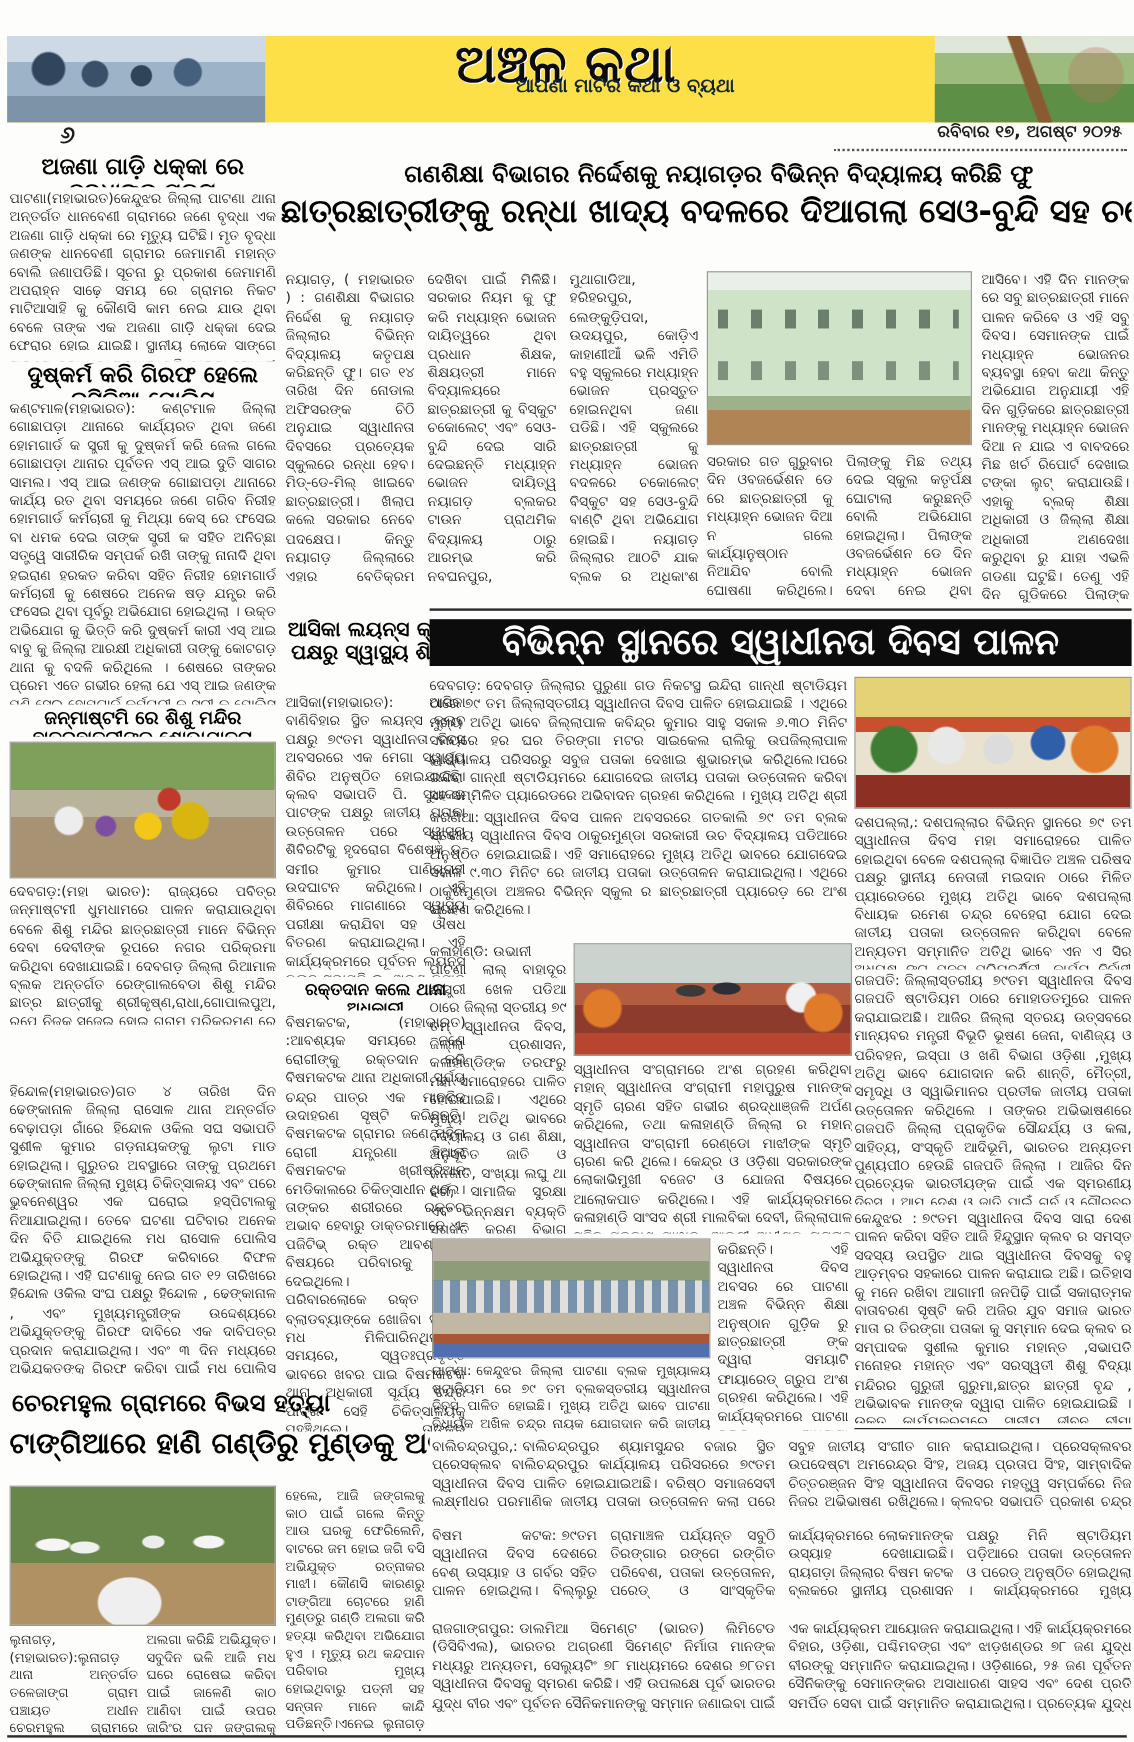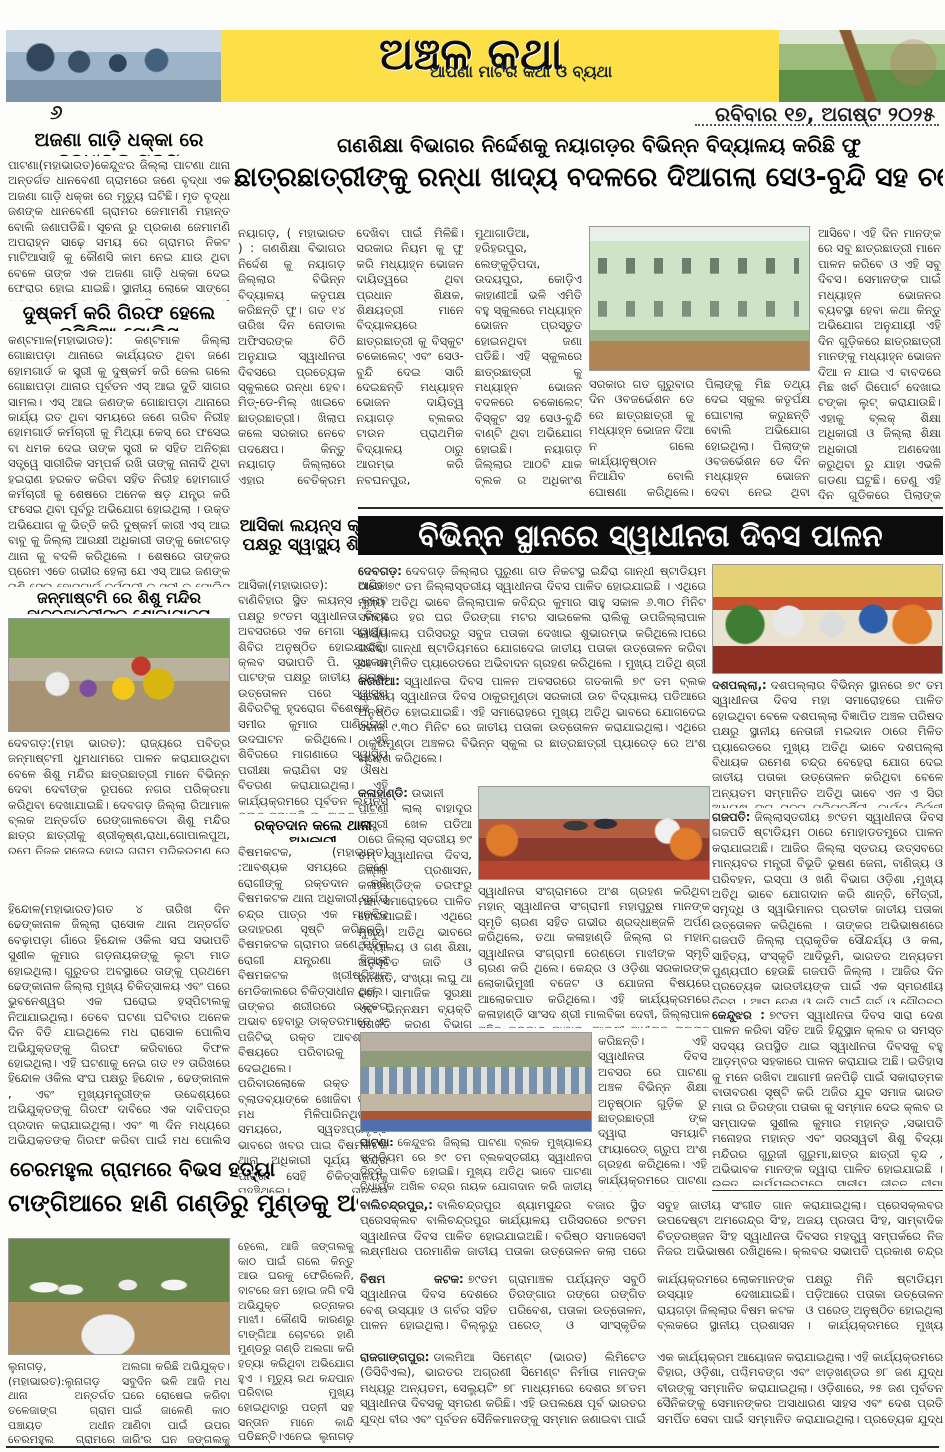--- a/index.html
+++ b/index.html
@@ -4,21 +4,21 @@
 <style>
   html,body{margin:0;padding:0;background:#e8e8e8;}
   .page{position:relative;width:945px;height:1452px;background:#fdfdfb;margin:0 auto;
         font-family:"DejaVu Sans",sans-serif;color:#1b1b1b;overflow:hidden;}
   .abs{position:absolute;}
   .clip{overflow:hidden;}
   .just{text-align:justify;}
   .bodytxt{font-size:11.6px;line-height:1.33;color:#222;}
   .head{font-weight:bold;color:#000;line-height:1.12;}
   .center{text-align:center;}
-  .dl{font-weight:bold;margin-right:4px;}
+  .dl{font-weight:normal;margin-right:4px;}
   .cols2{columns:2;column-gap:11px;}
   .cols3{columns:3;column-gap:11px;}
   .cols4{columns:4;column-gap:11px;}
   .rule{background:#2a2a2a;height:1.5px;}
   .dotted{border-top:2px dotted #555;}
   .photo{background-color:#cfd4cc;border:1px solid #9a9a92;box-sizing:border-box;}
   
   .band{position:absolute;left:6px;top:30px;width:941px;height:72px;background:#fde047;}
   .mast-title{font-size:44px;font-weight:bold;color:#0c0c0c;text-shadow:0 0 1px #fff,1px 1px 0 #fff;}
   .mast-sub{font-size:16px;font-weight:bold;color:#123;}
@@ -76,21 +76,21 @@
 
 <div class="page">
 
   <div class="band">
     <div class="photo ph-mast-left abs" style="left:0;top:0;width:215px;height:72px;border:none;"></div>
     <div class="photo ph-mast-right abs" style="right:0;top:0;width:168px;height:72px;border:none;"></div>
     <div class="abs mast-title center" style="left:280px;top:-2px;width:370px;">ଅଞ୍ଚଳ କଥା</div>
     <div class="abs mast-sub center" style="left:330px;top:32px;width:370px;">ଆପଣା ମାଟିର କଥା ଓ ବ୍ୟଥା</div>
   </div>
   <div class="abs" style="left:50px;top:100px;font-size:20px;font-weight:bold;">୬</div>
-  <div class="abs" style="right:10px;top:102px;font-size:20px;font-weight:bold;">ରବିବାର ୧୭, ଅଗଷ୍ଟ ୨୦୨୫</div>
+  <div class="abs" style="right:10px;top:102px;font-size:14px;font-weight:bold;">ରବିବାର ୧୭, ଅଗଷ୍ଟ ୨୦୨୫</div>
   <div class="abs dotted" style="left:695px;top:124px;width:244px;height:0;"></div>
 
   <div class="abs head center clip" style="left:8px;top:129px;width:222px;height:27px;font-size:19px;">ଅଜଣା ଗାଡ଼ି ଧକ୍କା ରେ ବୃଦ୍ଧାଙ୍କ ମୃତ୍ୟୁ</div>
   <div class="abs bodytxt just clip" style="left:8px;top:158px;width:222px;height:143px;">ପାଟଣା(ମହାଭାରତ)କେନ୍ଦୁଝର ଜିଲ୍ଲା ପାଟଣା ଥାନା ଅନ୍ତର୍ଗତ ଧାନବେଣୀ ଗ୍ରାମରେ ଜଣେ ବୃଦ୍ଧା ଏକ ଅଜଣା ଗାଡ଼ି ଧକ୍କା ରେ ମୃତ୍ୟୁ ଘଟିଛି। ମୃତ ବୃଦ୍ଧା ଜଣଙ୍କ ଧାନବେଣୀ ଗ୍ରାମର ଜେମାମଣି ମହାନ୍ତ ବୋଲି ଜଣାପଡିଛି। ସୂଚନା ରୁ ପ୍ରକାଶ ଜେମାମଣି ଅପରାହ୍ନ ସାଢ଼େ ସମୟ ରେ ଗ୍ରାମର ନିକଟ ମାଟିଆସାହି କୁ କୌଣସି କାମ ନେଇ ଯାଉ ଥିବା ବେଳେ ତାଙ୍କ ଏକ ଅଜଣା ଗାଡ଼ି ଧକ୍କା ଦେଇ ଫେରାର ହୋଇ ଯାଇଛି। ସ୍ଥାନୀୟ ଲୋକେ ସାଙ୍ଗେ ସାଙ୍ଗେ ବୃଦ୍ଧା କୁ ଉଦ୍ଧାର କରି ପାଟଣା ଗୋଷ୍ଠୀ ସ୍ୱାସ୍ଥ୍ୟ କେନ୍ଦ୍ର ରେ ଭର୍ତ୍ତି କରି ଥିଲେ। ସ୍ୱାସ୍ଥ୍ୟ କେନ୍ଦ୍ର ରେ ଡାକ୍ତର ଜେମାମଣି କୁ ମୃତ ଘୋଷଣା କରିଛନ୍ତି। ଖବର ପାଇ ସ୍ୱାସ୍ଥ୍ୟ କେନ୍ଦ୍ର ପାଖେ ପୋଲିସ ପହଁଚି ମୃତ ଦେହ ଜବତ କରିବା ସହ ଘଟଣା ର ତଦନ୍ତ ଜାରି ରଖିଛି।</div>
 
   <div class="abs head center clip" style="left:8px;top:303px;width:222px;height:28px;font-size:18.5px;">ଦୁଷ୍କର୍ମ କରି ଗିରଫ ହେଲେ ରସିକିଆ ପୋଲିସ</div>
   <div class="abs bodytxt just clip" style="left:8px;top:333px;width:222px;height:254px;">କଣ୍ଟମାଳ(ମହାଭାରତ): କଣ୍ଟମାଳ ଜିଲ୍ଲା ଗୋଛାପଡ଼ା ଥାନାରେ କାର୍ଯ୍ୟରତ ଥିବା ଜଣେ ହୋମଗାର୍ଡ କ ସ୍ତ୍ରୀ କୁ ଦୁଷ୍କର୍ମ କରି ଜେଲ ଗଲେ ଗୋଛାପଡ଼ା ଥାନାର ପୂର୍ବତନ ଏସ୍ ଆଇ ଦୁତି ସାଗର ସାମଲ। ଏସ୍ ଆଇ ଜଣଙ୍କ ଗୋଛାପଡ଼ା ଥାନାରେ କାର୍ଯ୍ୟ ରତ ଥିବା ସମୟରେ ଜଣେ ଗରିବ ନିରୀହ ହୋମଗାର୍ଡ କର୍ମଚାରୀ କୁ ମିଥ୍ୟା କେସ୍ ରେ ଫସେଇ ବା ଧମକ ଦେଇ ତାଙ୍କ ସ୍ତ୍ରୀ କ ସହିତ ଅନିଚ୍ଛା ସତ୍ତ୍ୱେ ସାରୀରିକ ସମ୍ପର୍କ ରଖି ତାଙ୍କୁ ନାନାଦି ଥିବା ହଇରାଣ ହରକତ କରିବା ସହିତ ନିରୀହ ହୋମଗାର୍ଡ କର୍ମଚାରୀ କୁ ଶେଷରେ ଅନେକ ଷଡ଼ ଯନ୍ତ୍ର କରି ଫସେଇ ଥିବା ପୂର୍ବରୁ ଅଭିଯୋଗ ହୋଇଥିଲା । ଉକ୍ତ ଅଭିଯୋଗ କୁ ଭିତ୍ତି କରି ଦୁଷ୍କର୍ମ କାରୀ ଏସ୍ ଆଇ ବାବୁ କୁ ଜିଲ୍ଲା ଆରକ୍ଷୀ ଅଧିକାରୀ ତାଙ୍କୁ କୋଟଗଡ଼ ଥାନା କୁ ବଦଳି କରିଥିଲେ । ଶେଷରେ ତାଙ୍କର ପ୍ରେମ ଏତେ ଗଭୀର ହେଲା ଯେ ଏସ୍ ଆଇ ଜଣଙ୍କ ପୁଣି ସେଇ ହୋମଗାର୍ଡ କର୍ମଚାରୀ କ ସ୍ତ୍ରୀ କୁ ପୋଲିସ୍ ର ପାଥର ଦେଖେଇ ଧମକ୍ ଦେବା ସହିତ ଦୁଷ୍କର୍ମ କରିଥିବା ଗୋଛାପଡ଼ା ଥାନାରେ ହୋମଗାର୍ଡ କ ସ୍ତ୍ରୀ ଅଭିଯୋଗ କରିଛନ୍ତି । ଉକ୍ତ ଅଭିଯୋଗ କୁ ଆଧାର କରି ଏସ୍ ଆଇ ଦୁତି ସାଗର ସାମଲ କୁ ଗୋଛାପଡ଼ା ଥାନା ପୋଲିସ୍ ଗିରଫ କରିଥିବା ଜଣା ପଡିଛି । ଏବେ ପୋଲିସ ବିଭାଗରେ ଥିବା ମାନଙ୍କୁ ଭଲ ପଦସ୍ଥ ଅଧିକାରୀ ମାନେ ନିଜ ନିଜ ର ବ୍ୟକ୍ତିଗତ କାର୍ଯ୍ୟ ରେ ବ୍ୟହାର କରି ବା ସହିତ ନାନାଦି ଥିବା ନିର୍ଯାତନା ଦେଉଥିବା ବାରୟାର ଅଭିଯୋଗହେବା ସହିତ ଅନେକ ଥର ଏନେଇଁ ଖବର ପ୍ରସାରଣ ମଧ ହେଇଅଛି ।</div>
 
   <div class="abs head center clip" style="left:8px;top:590px;width:222px;height:24px;font-size:15.5px;">ଜନ୍ମାଷ୍ଟମି ରେ ଶିଶୁ ମନ୍ଦିର ଛାତ୍ରଛାତ୍ରୀଙ୍କ ଶୋଭାଯାତ୍ରା</div>
   <div class="photo ph-procession abs" style="left:8px;top:618px;width:222px;height:114px;"></div>

